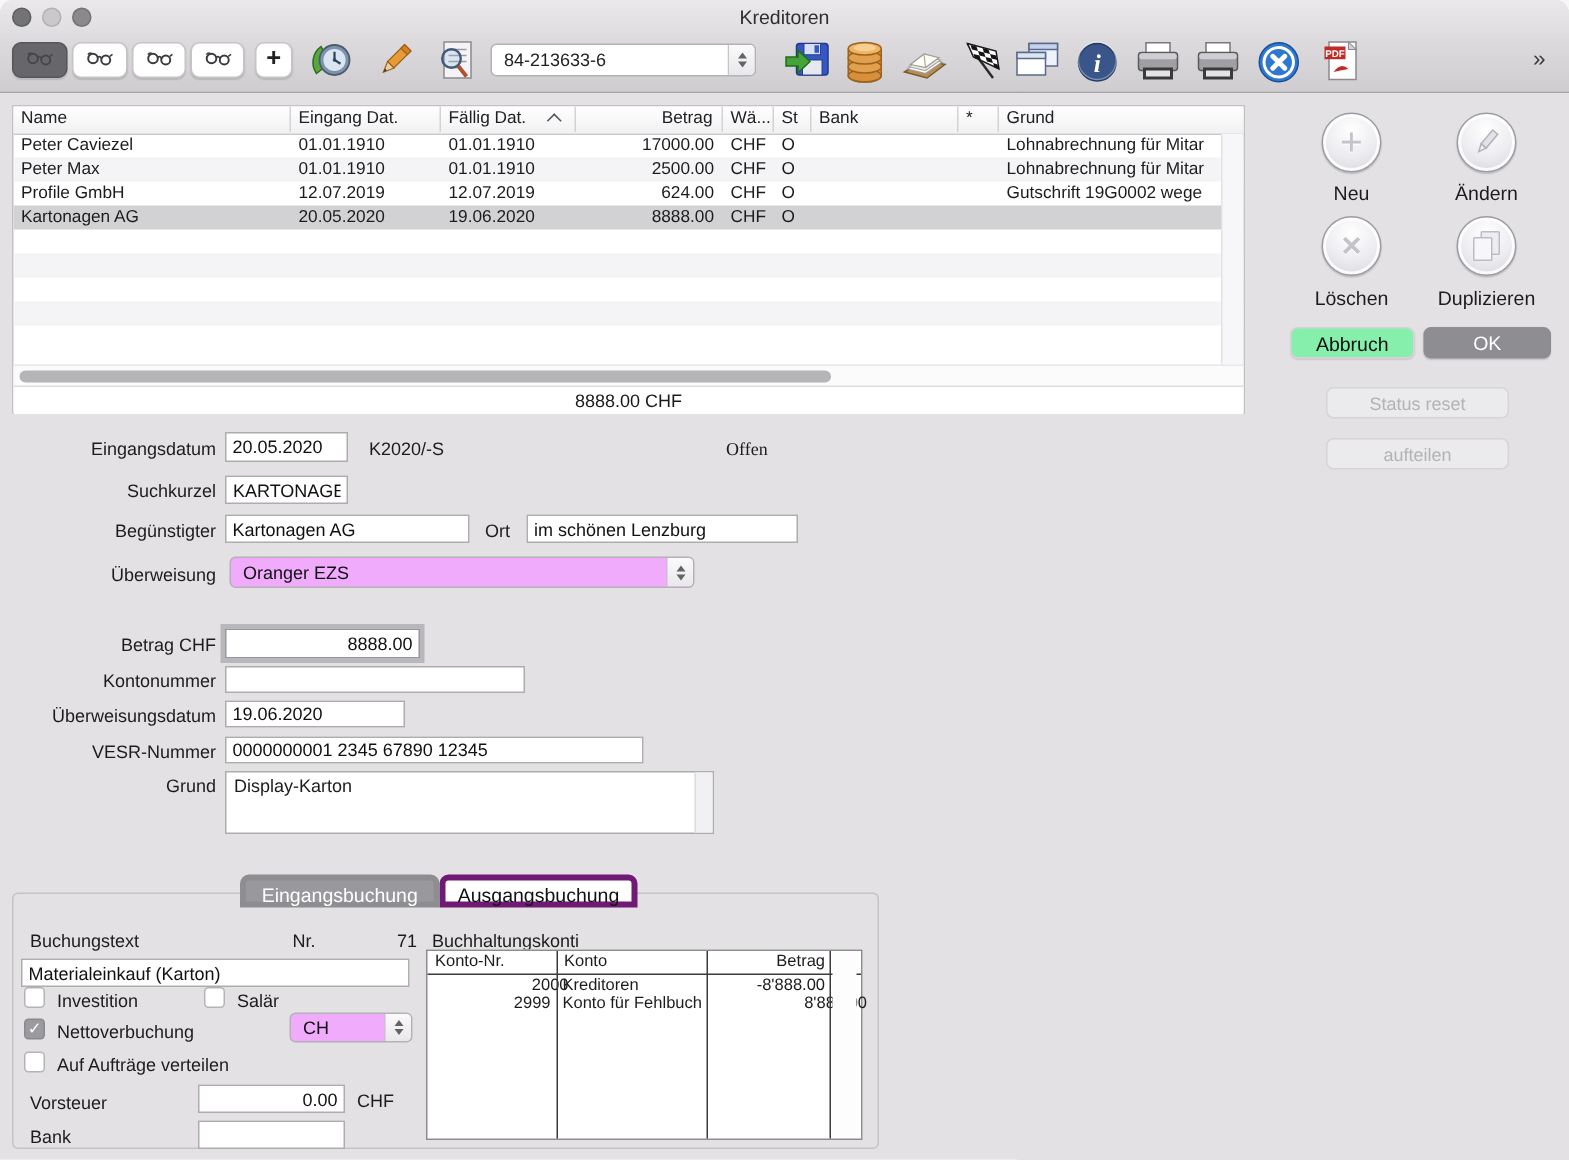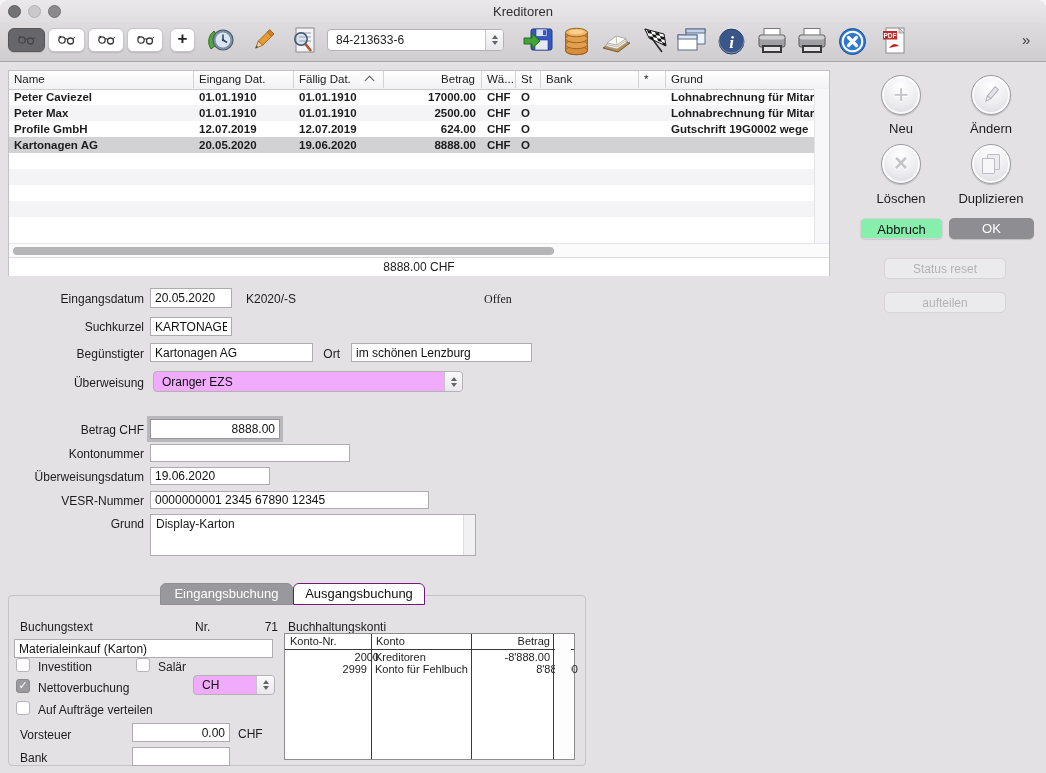--- a/index.html
+++ b/index.html
@@ -37,21 +37,21 @@
   
   .mtable{position:absolute;left:8px;top:70px;width:822px;height:206px;background:#fff;
     border:1px solid #c3c1c3;box-sizing:border-box;font-size:11.5px;}
   .mt-head{position:absolute;left:0;top:0;right:0;height:18px;
     background:linear-gradient(#ffffff,#f1f1f3);border-bottom:1px solid #cccacc;}
   .hcell{position:absolute;top:0;height:17px;line-height:17px;padding-left:5px;
     border-right:1px solid #d4d2d4;box-sizing:border-box;overflow:hidden;white-space:nowrap;color:#212123;}
   .hcell.right{text-align:right;padding-right:6px;}
   .chev{display:inline-block;width:6px;height:6px;border-left:1.4px solid #55555a;
     border-top:1.4px solid #55555a;transform:rotate(45deg);margin-left:4px;margin-bottom:-1px;}
-  .mt-body{position:absolute;left:0;top:18px;right:0;height:154px;overflow:hidden;font-weight:bold;}
+  .mt-body{position:absolute;left:0;top:18px;right:0;height:154px;overflow:hidden;}
   .mrow{position:relative;height:16px;line-height:16px;white-space:nowrap;}
   .mrow:nth-child(even){background:#f4f4f6;}
   .mrow.checked{background:#d2d1d3;}
   .mcell{position:absolute;top:0;height:16px;padding-left:5px;box-sizing:border-box;overflow:hidden;}
   .mcell.right{text-align:right;padding-right:6px;padding-left:0;}
   .vstrip{position:absolute;right:0;top:0;bottom:0;width:14px;background:#f7f7f9;border-left:1px solid #e3e3e5;}
   .mt-hscroll{position:absolute;left:0;right:0;top:172px;height:14px;background:#fbfbfb;border-top:1px solid #e6e6e8;}
   .mt-hscroll .thumb{position:absolute;left:4px;top:3px;width:541px;height:8px;border-radius:4px;background:#b5b4b6;}
   .mt-foot{position:absolute;left:0;right:0;top:186px;height:18px;background:#fff;border-top:1px solid #dddbdd;
     text-align:center;font-size:12px;line-height:18px;color:#1a1a1c;}
@@ -82,21 +82,21 @@
   .focusring{box-shadow:0 0 0 3px #b8b7bb;border-color:#97959a;}
   .selectbox{position:absolute;background:#f0abfc;border:1px solid #b4b2b6;border-radius:4px;
     box-sizing:border-box;font-size:12px;color:#111;}
   .selectbox .val{position:absolute;left:8px;top:50%;transform:translateY(-50%);}
   .grundbox{position:absolute;background:#fff;border:1px solid #aeacae;box-sizing:border-box;}
   .grundbox .txt{position:absolute;left:5px;top:2px;font-size:12px;}
   .grundbox .vsb{position:absolute;right:0;top:0;bottom:0;width:11px;background:#f1f1f3;border-left:1px solid #dedede;}
   
   .groupbox{position:absolute;left:8px;top:595px;width:578px;height:171px;
     border:1px solid #c5c3c5;border-radius:4px;box-sizing:border-box;}
-  .tab{position:absolute;top:583px;height:22px;box-sizing:border-box;border:1px solid #701a75;
+  .tab{position:absolute;top:583px;height:22px;box-sizing:border-box;border:4px solid #701a75;
     border-radius:6px 6px 0 0;font-size:13px;text-align:center;line-height:20px;}
   .tab.active{background:#98989d;color:#fff;border-color:#8d8d92;z-index:3;}
   .tab.inactive{background:#fff;color:#111;z-index:2;}
   .cb{position:absolute;width:14px;height:14px;background:#fff;border:1px solid #b5b3b7;
     border-radius:3px;box-sizing:border-box;}
   .cb.checked{background:#9b9b9f;border-color:#8a888c;}
   .cb.checked::after{content:"✓";position:absolute;left:1.5px;top:-1px;color:#fff;font-size:11px;}
   .cblabel{position:absolute;font-size:12px;color:#1c1c1e;white-space:nowrap;}
   .ktable{position:absolute;left:284px;top:633px;width:291px;height:127px;background:#fff;
     border:1px solid #8e8c8e;box-sizing:border-box;font-size:11px;}

